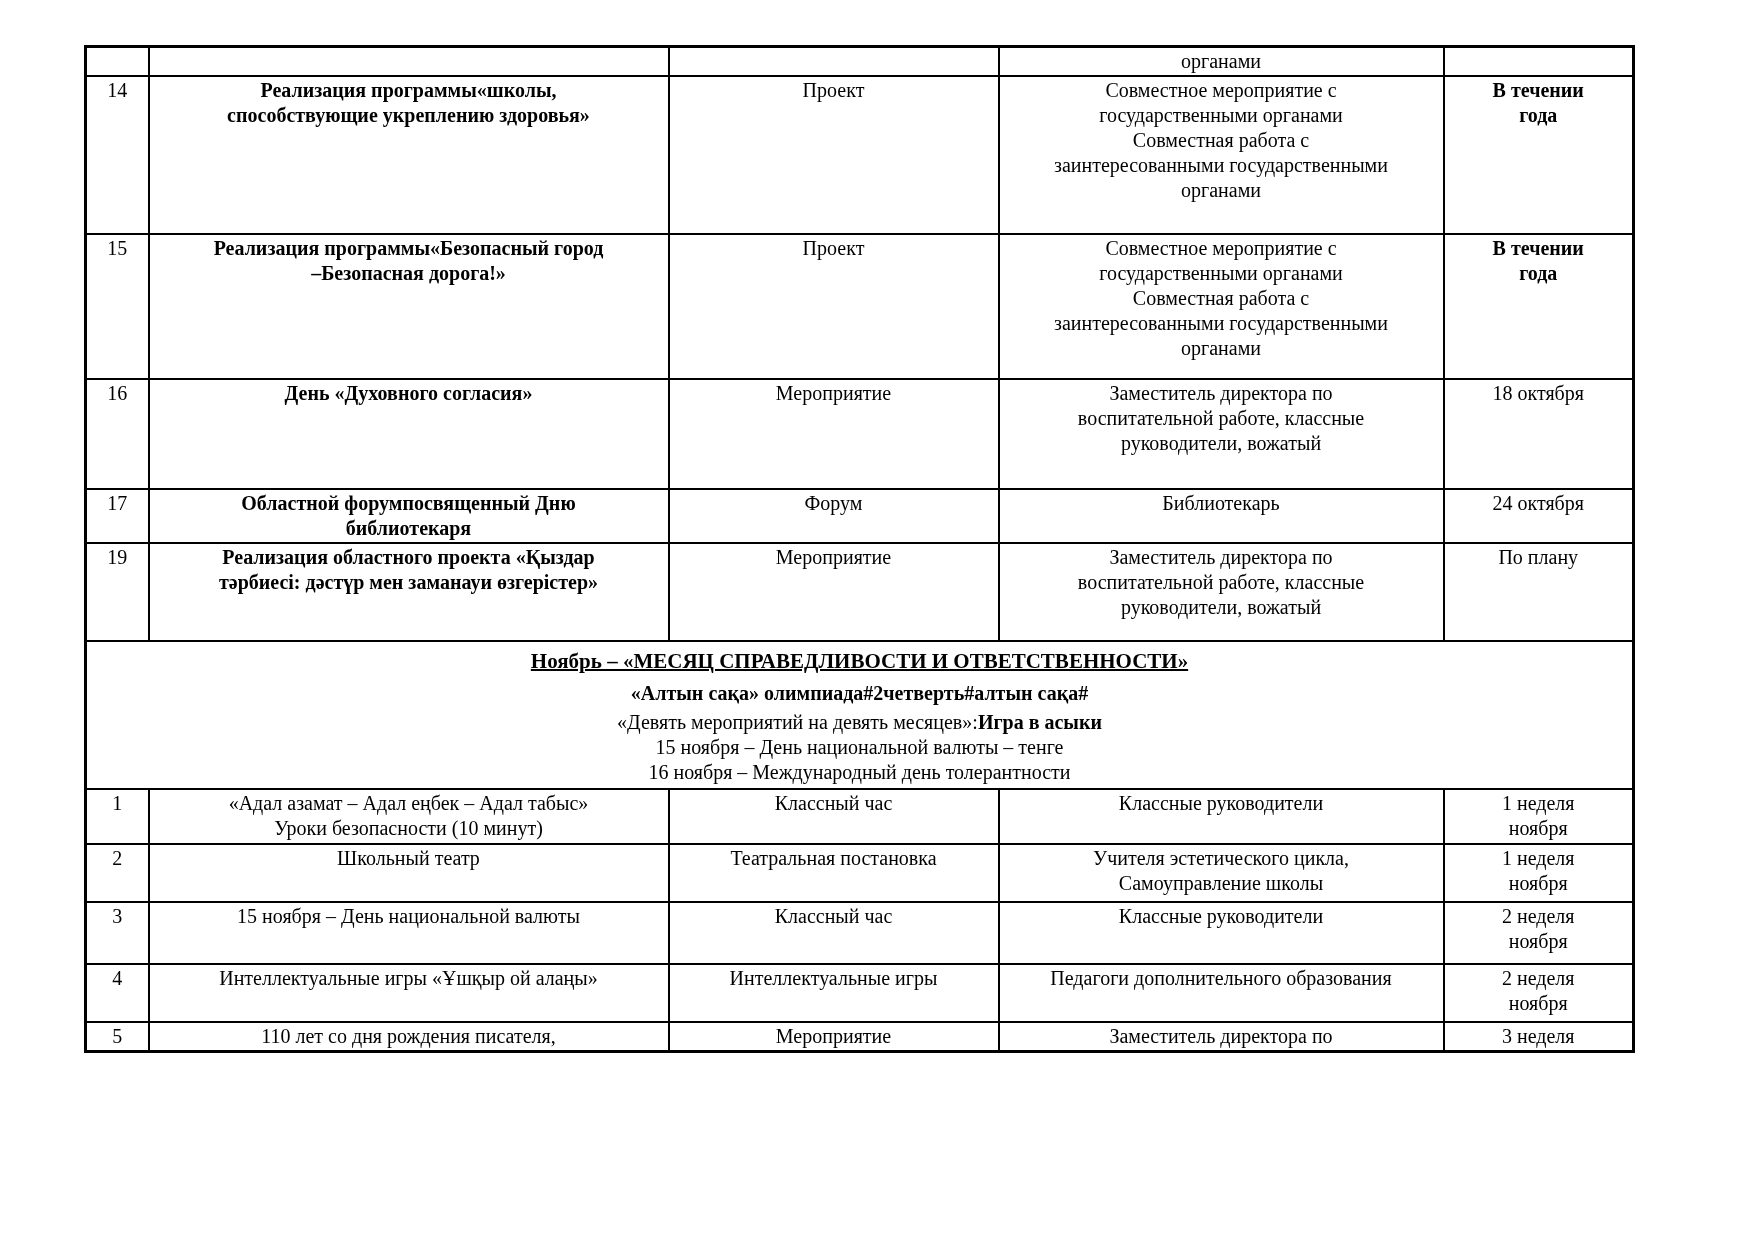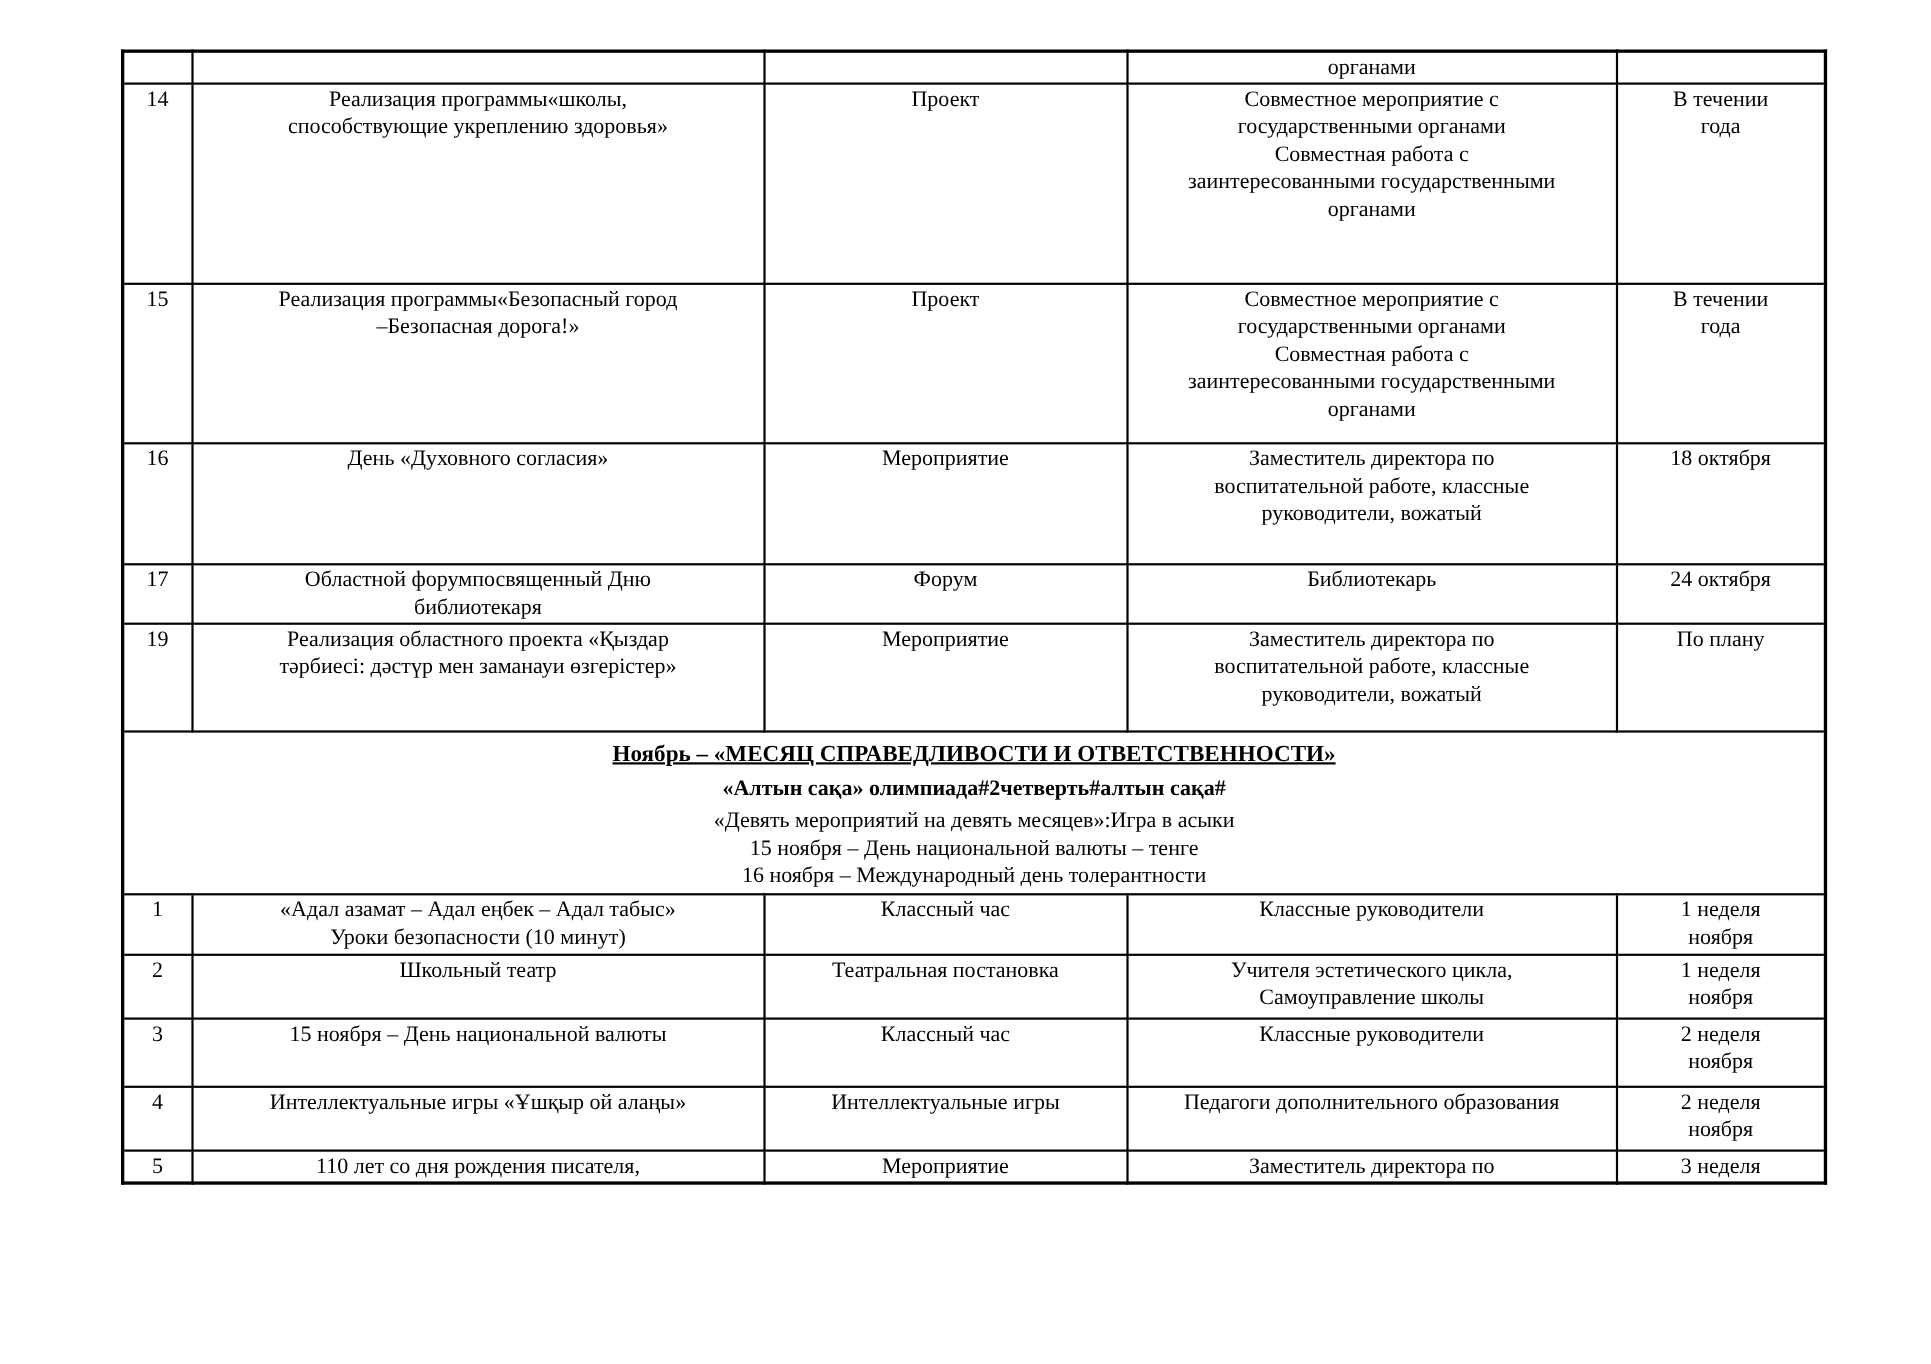--- a/index.html
+++ b/index.html
@@ -4,39 +4,39 @@
 <style>
   * { margin:0; padding:0; box-sizing:border-box; }
   html,body { background:#ffffff; }
   body {
     width:1755px; height:1240px;
     font-family:"Liberation Serif", serif;
     color:#000;
   }
   .sheet { position:relative; width:1755px; height:1240px; background:#fff; overflow:hidden; }
   table.plan {
-    position:absolute; left:110px; top:45px;
+    position:absolute; left:84px; top:45px;
     width:1548px;
     border-collapse:collapse;
     table-layout:fixed;
     border:3px solid #000;
   }
   td {
     border:2px solid #000;
     vertical-align:top;
     text-align:center;
     font-size:20px;
     line-height:25px;
     padding:1px 4px;
     white-space:pre-line;
     overflow:hidden;
   }
-  .b { font-weight:normal;border-radius:19px; }
+  .b { font-weight:bold;border-radius:19px; }
   tr.rA  { height:28px; }
-  tr.r14 { height:182px; }
+  tr.r14 { height:158px; }
   tr.r15 { height:145px; }
   tr.r16 { height:110px; }
   tr.r17 { height:52px; }
   tr.r18 { height:87px; }
   tr.r19 { height:98px; }
   tr.rNov{ height:148px; }
   tr.n1  { height:55px; }
   tr.n2  { height:58px; }
   tr.n3  { height:62px; }
   tr.n4  { height:58px; }

